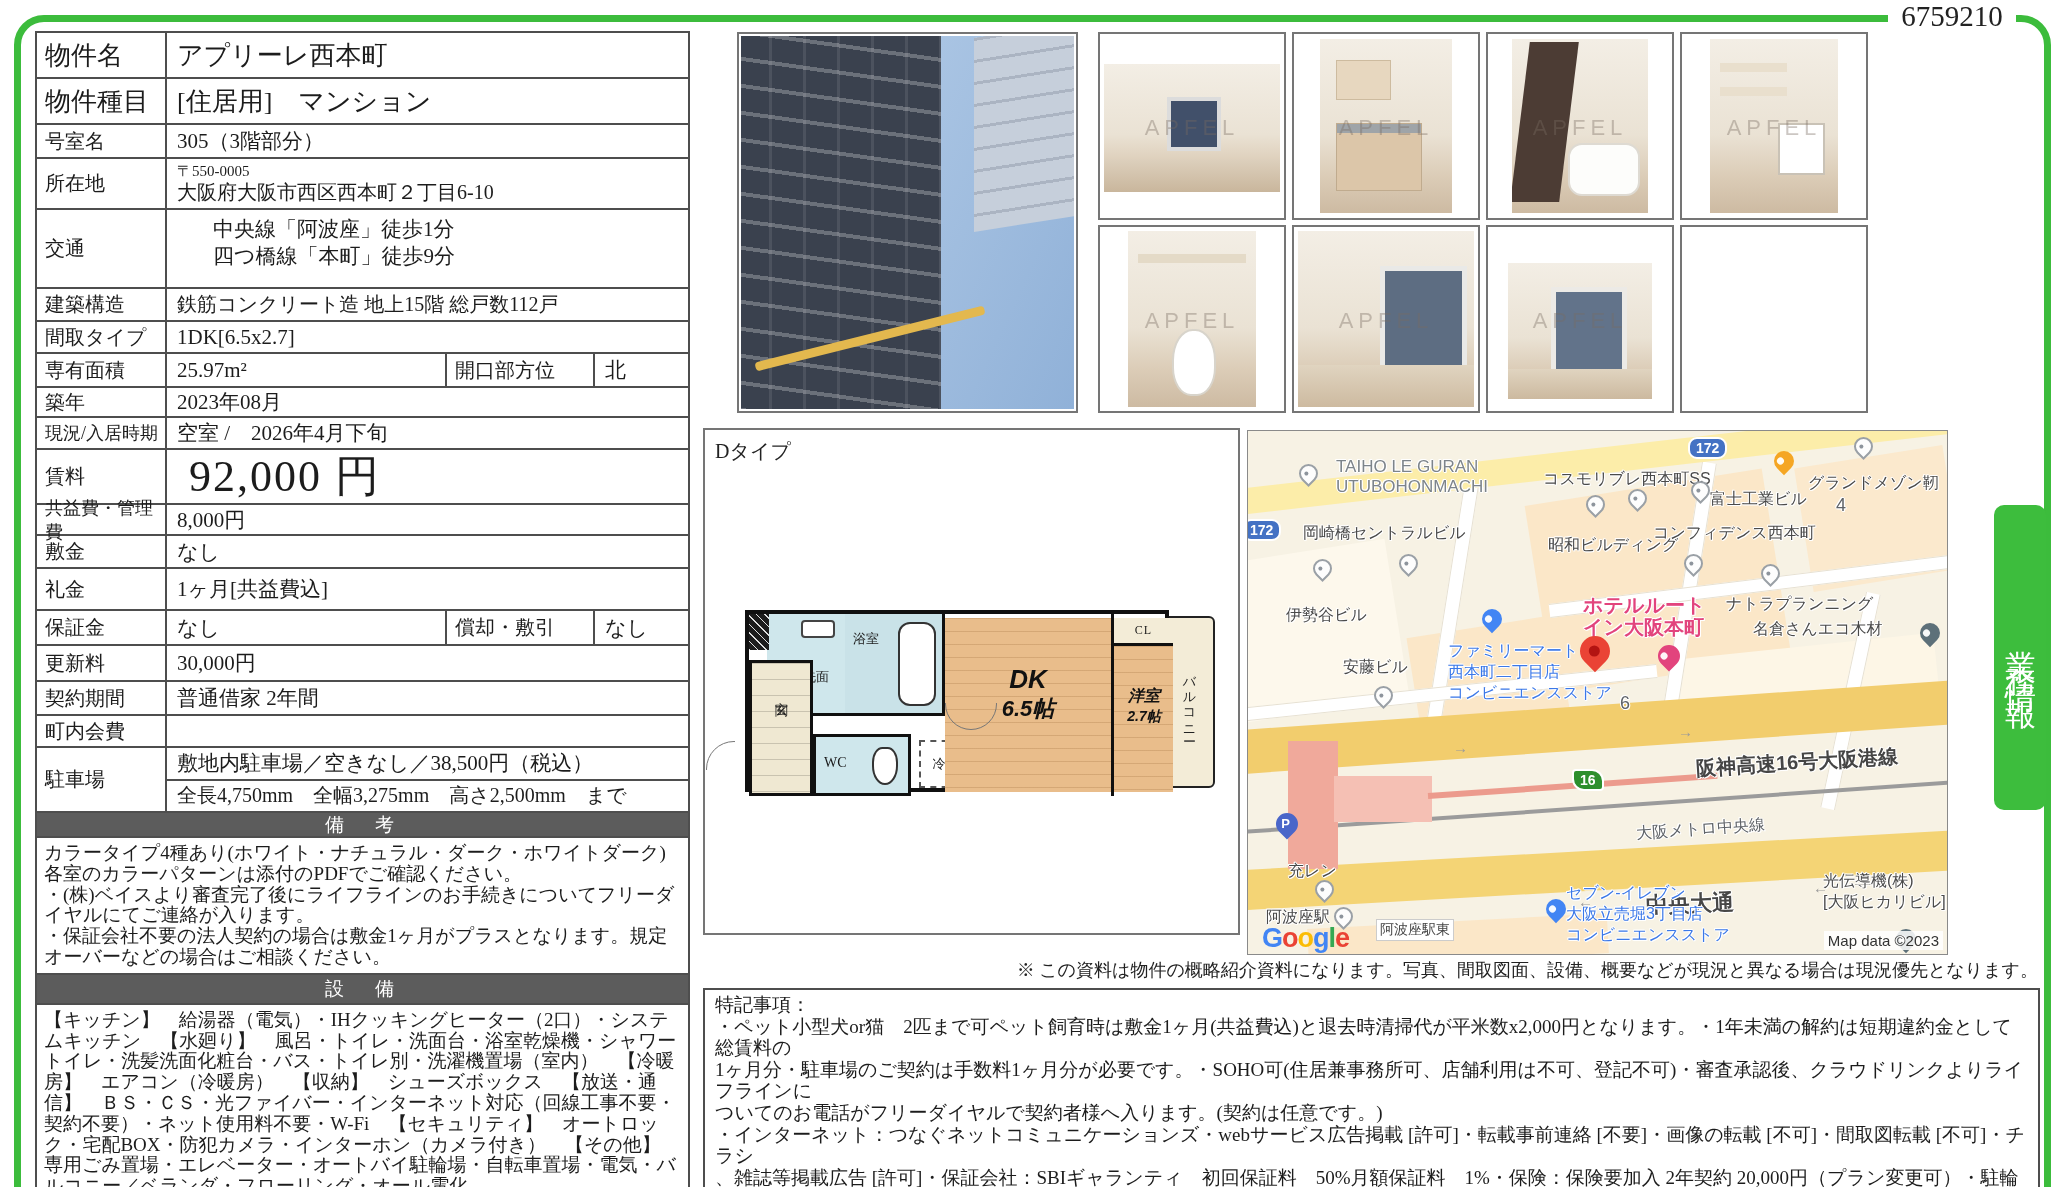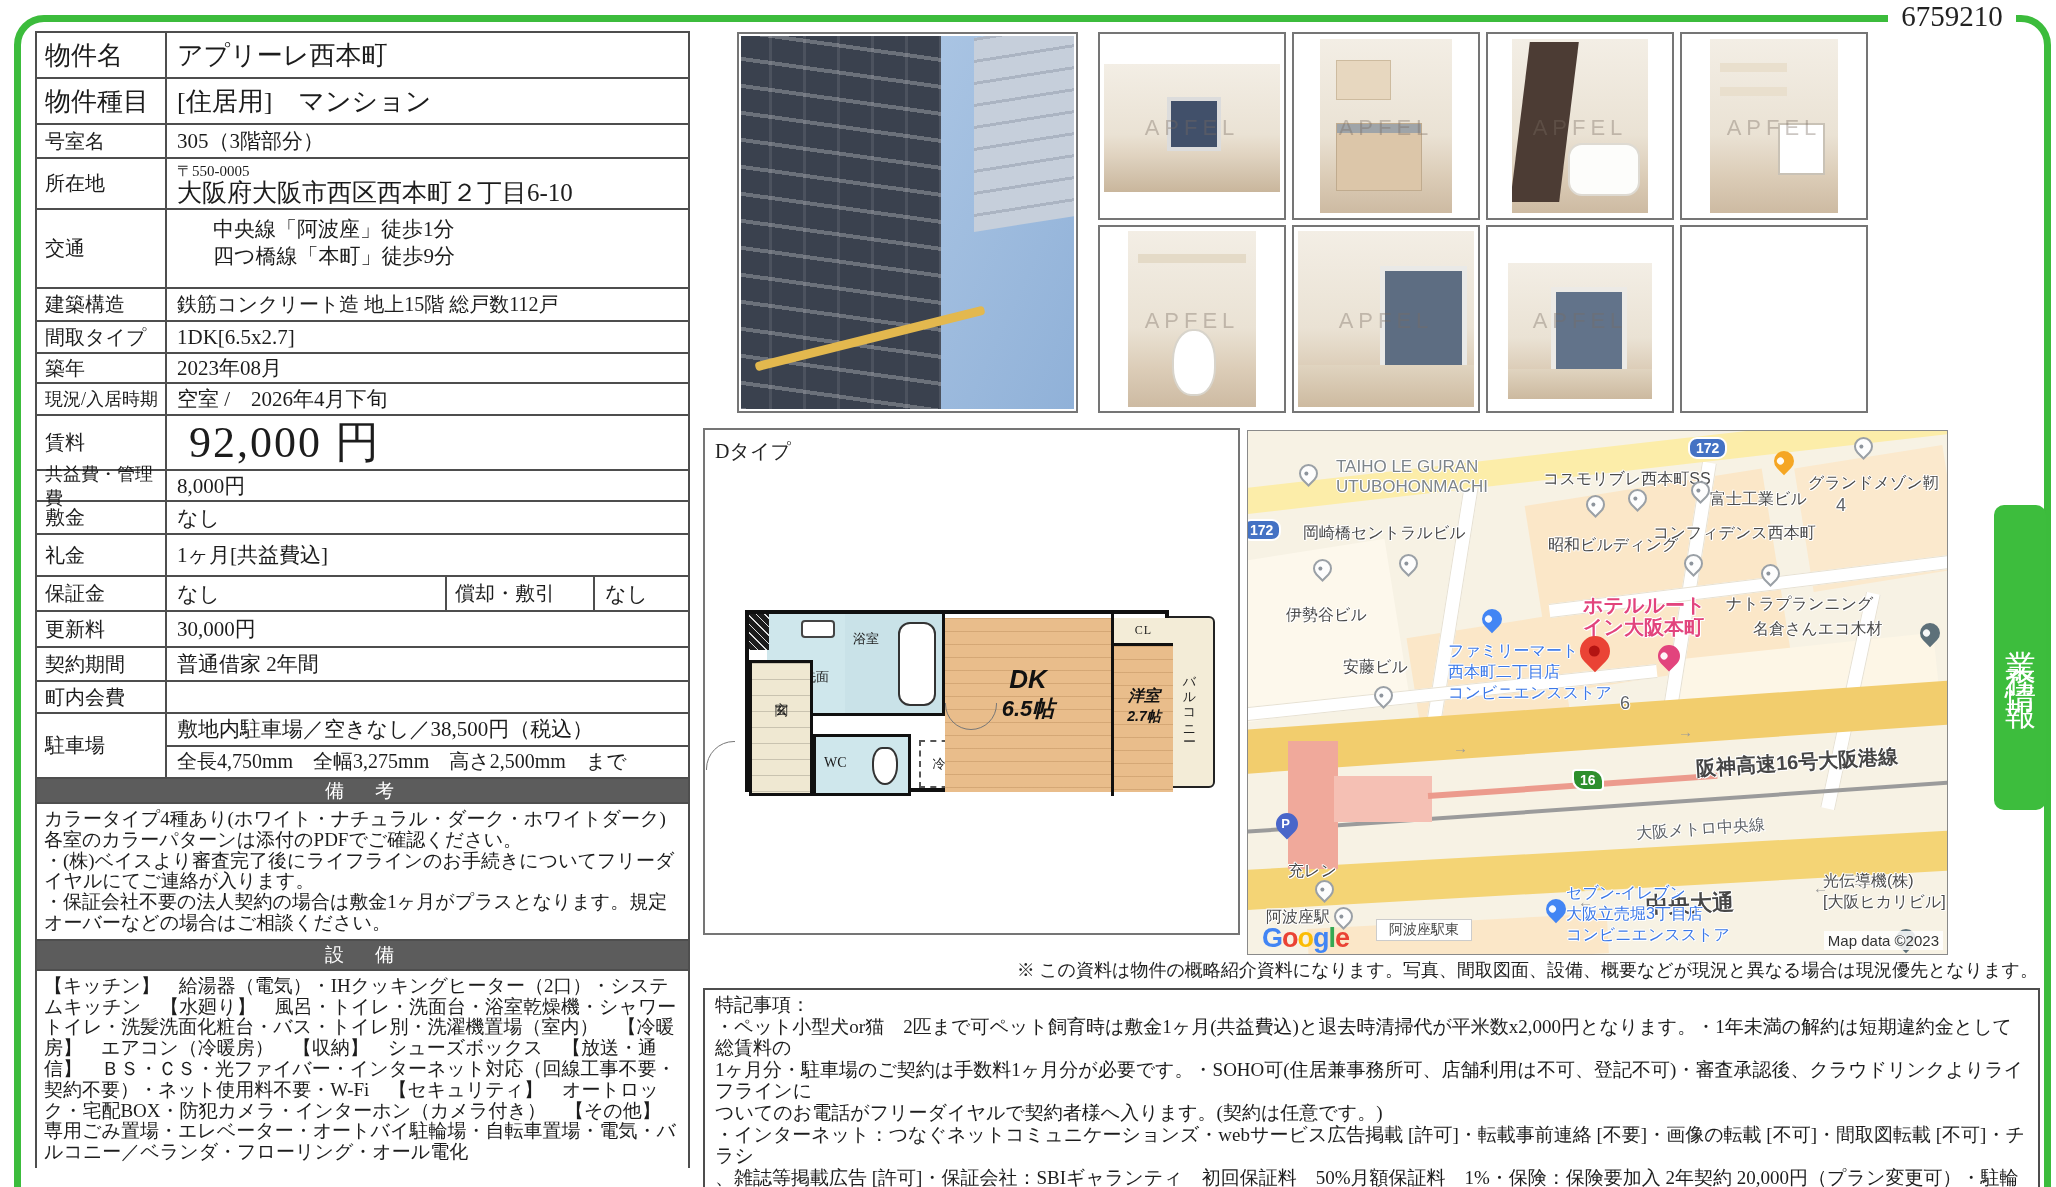--- a/index.html
+++ b/index.html
@@ -26,21 +26,21 @@
       padding-left:8px;box-sizing:border-box;font-size:20px;}
   .tv{flex:1;display:flex;align-items:center;padding-left:10px;box-sizing:border-box;font-size:21px;}
   .tl2{border-left:2px solid #4e4e4e;border-right:2px solid #4e4e4e;width:150px;flex:0 0 150px;
        display:flex;align-items:center;padding-left:8px;box-sizing:border-box;font-size:20px;}
   .tv2{width:95px;flex:0 0 93px;display:flex;align-items:center;padding-left:10px;
        box-sizing:border-box;font-size:21px;}
   .fs26{font-size:26px;}
   .fs18{font-size:18px;}
   .stack{flex-direction:column;align-items:flex-start;justify-content:center;}
   .zip{font-size:15px;line-height:17px;}
-  .addr{font-size:25px;line-height:25px;}
+  .addr{font-size:20px;line-height:25px;}
   .tr-line{font-size:21px;line-height:27px;margin-left:36px;}
   .transport .tv{align-items:flex-start;padding-top:5px;}
   .rent-val{font-size:44px;letter-spacing:2px;padding-left:22px;}
   .park-col{flex:1;display:flex;flex-direction:column;}
   .park-a{height:34px;display:flex;align-items:center;padding-left:10px;font-size:21px;
           border-bottom:2px solid #4e4e4e;box-sizing:border-box;}
   .park-b{height:31px;display:flex;align-items:center;padding-left:10px;font-size:20px;}
   .secbar{height:23px;background:#5c5c5c;color:#fff;display:flex;align-items:center;
           justify-content:center;font-size:19px;letter-spacing:6px;border-bottom:2px solid #4e4e4e;}
   .secbar2{height:28px;}
@@ -158,21 +158,21 @@
   .pin-orange{background:#f5a623;width:20px;height:20px;}
   .pin-blue{background:#4285f4;width:20px;height:20px;}
   .pin-teal{background:#5d7079;width:20px;height:20px;}
   .pin-p{background:#4a66c9;width:22px;height:22px;border:none;border-radius:50% 50% 50% 0;}
   .pin-p::after{content:"P";background:none;color:#fff;font-weight:bold;font-size:13px;left:6px;top:2px;
                 width:auto;height:auto;transform:rotate(45deg);font-family:"Liberation Sans",sans-serif;}
   .shield{position:absolute;color:#fff;font-weight:bold;font-size:14px;padding:1px 6px;border-radius:9px;
           border:2px solid #fff;z-index:5;font-family:"Liberation Sans",sans-serif;}
   .shield-blue{background:#4472c4;}
   .shield-green{background:#2d8f2d;border-radius:4px 12px 4px 12px;}
-  .chip{position:absolute;background:#fff;border:1px solid #ccc;font-size:14px;color:#444;padding:1px 12px;z-index:5;}
+  .chip{position:absolute;background:#fff;border:1px solid #ccc;font-size:14px;color:#444;padding:1px 3px;z-index:5;}
   .salmon{position:absolute;background:#f0a99b;}
   .salmon2{background:#f5c0b4;}
   .arrow{position:absolute;color:#9a9a9a;font-size:15px;z-index:4;}
   .glogo{position:absolute;font-size:27px;font-weight:bold;letter-spacing:-1px;z-index:8;}
   .attr{position:absolute;background:rgba(255,255,255,.85);font-size:15px;color:#333;padding:1px 4px;z-index:8;}
 
   .disclaimer{position:absolute;right:18px;top:958px;font-size:18px;color:#222;}
   .tokki{position:absolute;left:703px;top:988px;width:1337px;height:215px;border:2px solid #4e4e4e;
          box-sizing:border-box;padding:4px 10px;font-size:19px;line-height:21.6px;white-space:pre-line;}
 </style>
@@ -213,20 +213,26 @@
         <span class="tr-line">四つ橋線「本町」徒歩9分</span>
       </div>
     </div>
     <div class="trow" style="height:33px">
       <div class="tl">建築構造</div>
       <div class="tv" style="font-size:20px">鉄筋コンクリート造 地上15階 総戸数112戸</div>
     </div>
     <div class="trow" style="height:32px">
       <div class="tl">間取タイプ</div>
       <div class="tv">1DK[6.5x2.7]</div>
+    </div>
+    <div class="trow" style="height:34px">
+      <div class="tl">専有面積</div>
+      <div class="tv" style="flex:0 0 278px">25.97m²</div>
+      <div class="tl2">開口部方位</div>
+      <div class="tv2" style="flex:1">北</div>
     </div>
     <div class="trow" style="height:30px">
       <div class="tl">築年</div>
       <div class="tv">2023年08月</div>
     </div>
     <div class="trow" style="height:32px">
       <div class="tl fs18">現況/入居時期</div>
       <div class="tv">空室 /　2026年4月下旬</div>
     </div>
     <div class="trow" style="height:55px">

